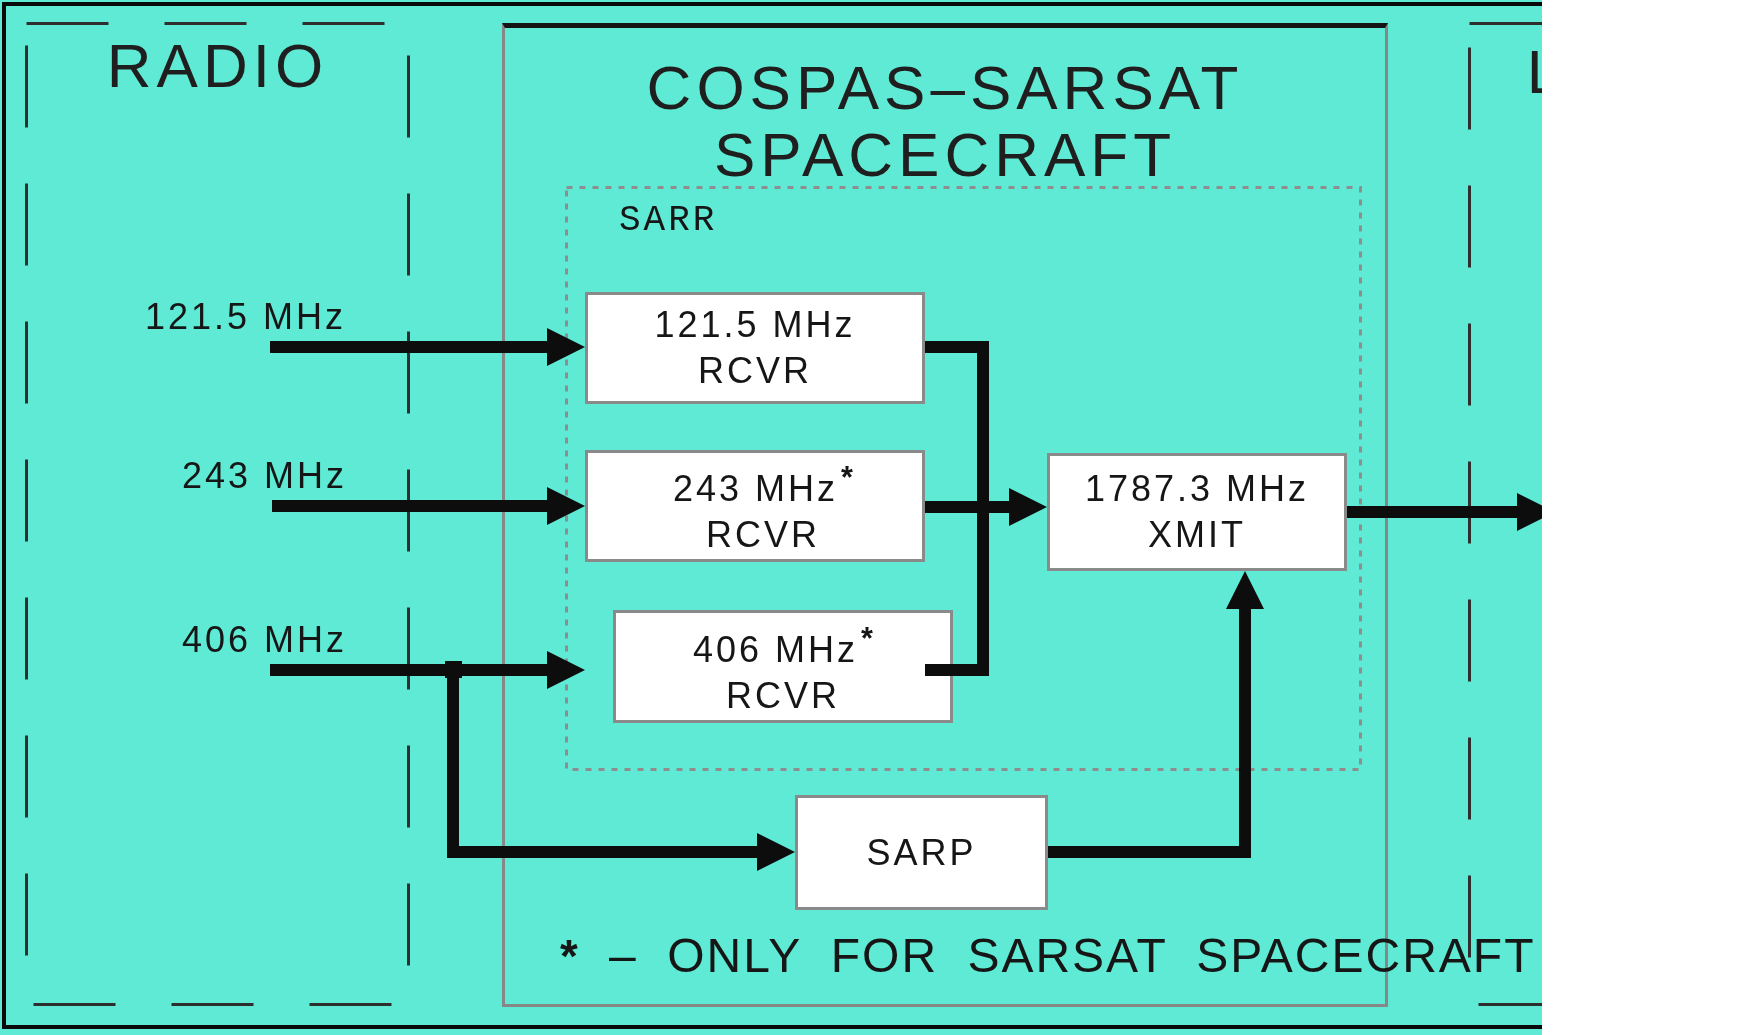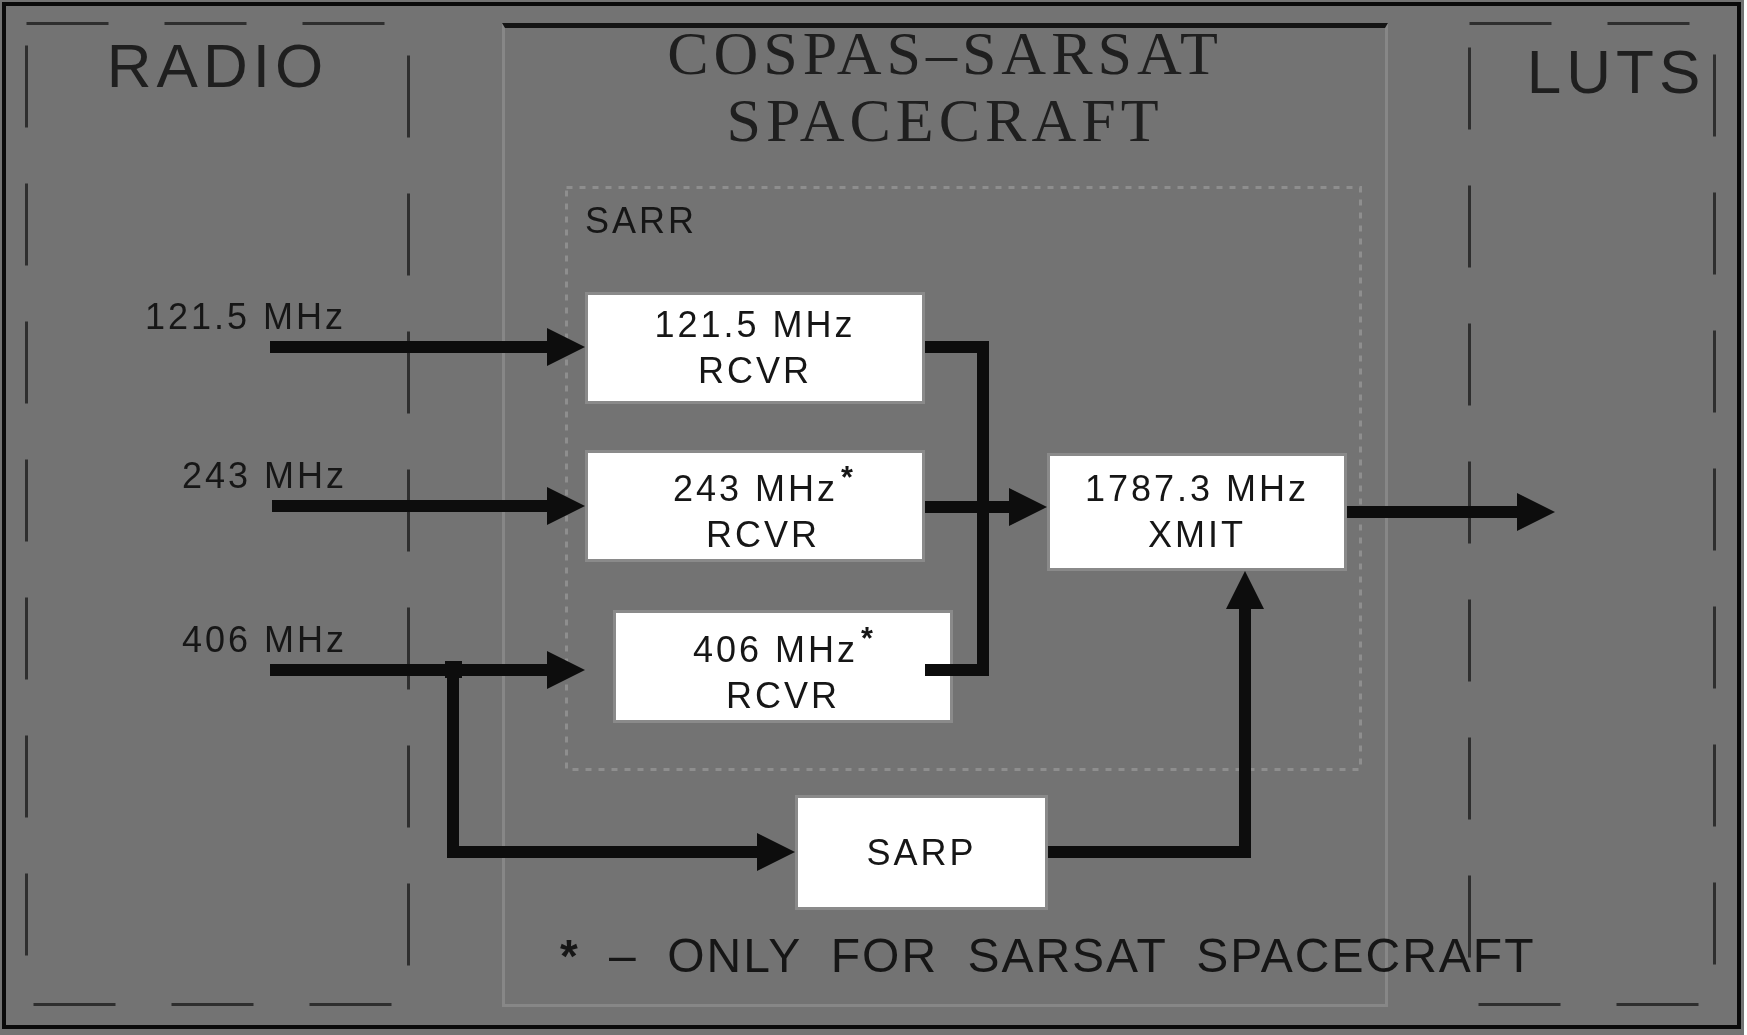--- a/index.html
+++ b/index.html
@@ -1,17 +1,17 @@
 <!DOCTYPE html>
 <html><head>
 <meta charset="utf-8">
 <style>
   html,body{margin:0;padding:0;background:#fff;}
   #canvas{
-    position:relative;width:1744px;height:1035px;background:#737373;
+    position:relative;width:1542px;height:1035px;background:#5eead4;
     font-family:"Liberation Sans","DejaVu Sans",sans-serif;color:#1a1a1a;
     overflow:hidden;
   }
   .abs{position:absolute;}
   
   #frame{left:2px;top:2px;width:1739px;height:1027px;border:4px solid #0a0a0a;box-sizing:border-box;}
   
   .panel-solid{border:3px solid #878787;border-top:5px solid #141414;box-sizing:border-box;background:transparent;}
   
   .big-title{font-size:62px;letter-spacing:5px;line-height:67px;text-align:center;white-space:nowrap;color:#1f1f1f;}
@@ -43,30 +43,30 @@
     <rect x="1469.5" y="23.5" width="245" height="981" fill="none" stroke="#2e2e2e" stroke-width="3" stroke-dasharray="82 56"></rect>
     <rect x="566.5" y="187.5" width="794" height="582" fill="none" stroke="#8e8e8e" stroke-width="3" stroke-dasharray="6 7"></rect>
   </svg>
 
   <div class="abs panel-solid" style="left:502px;top:23px;width:886px;height:984px;"></div>
 
   <div class="abs big-title" style="left:25px;top:32px;width:385px;">
     <div>RADIO</div>
   </div>
 
-  <div class="abs big-title" style="left:502px;top:20px;width:886px;font-family:Liberation Serif, serif;">
+  <div class="abs big-title" style="left:502px;top:54px;width:886px;">
     <div>COSPAS–SARSAT</div>
     <div>SPACECRAFT</div>
   </div>
 
   <div class="abs big-title" style="left:1468px;top:38px;width:248px;margin-left:24px;">
     <div>LUTS</div>
   </div>
 
-  <div class="abs lbl" style="left:585px;top:200px;">SARR</div>
+  <div class="abs lbl" style="left:619px;top:200px;font-family:Liberation Mono, monospace;">SARR</div>
 
   <div class="abs lbl" style="left:145px;top:296px;">121.5 MHz</div>
   <div class="abs lbl" style="left:182px;top:455px;">243 MHz</div>
   <div class="abs lbl" style="left:182px;top:619px;">406 MHz</div>
 
   <div class="abs block" style="left:585px;top:292px;width:340px;height:112px;">
     <div><span>121.5 MHz</span></div>
     <div>RCVR</div>
   </div>
 

